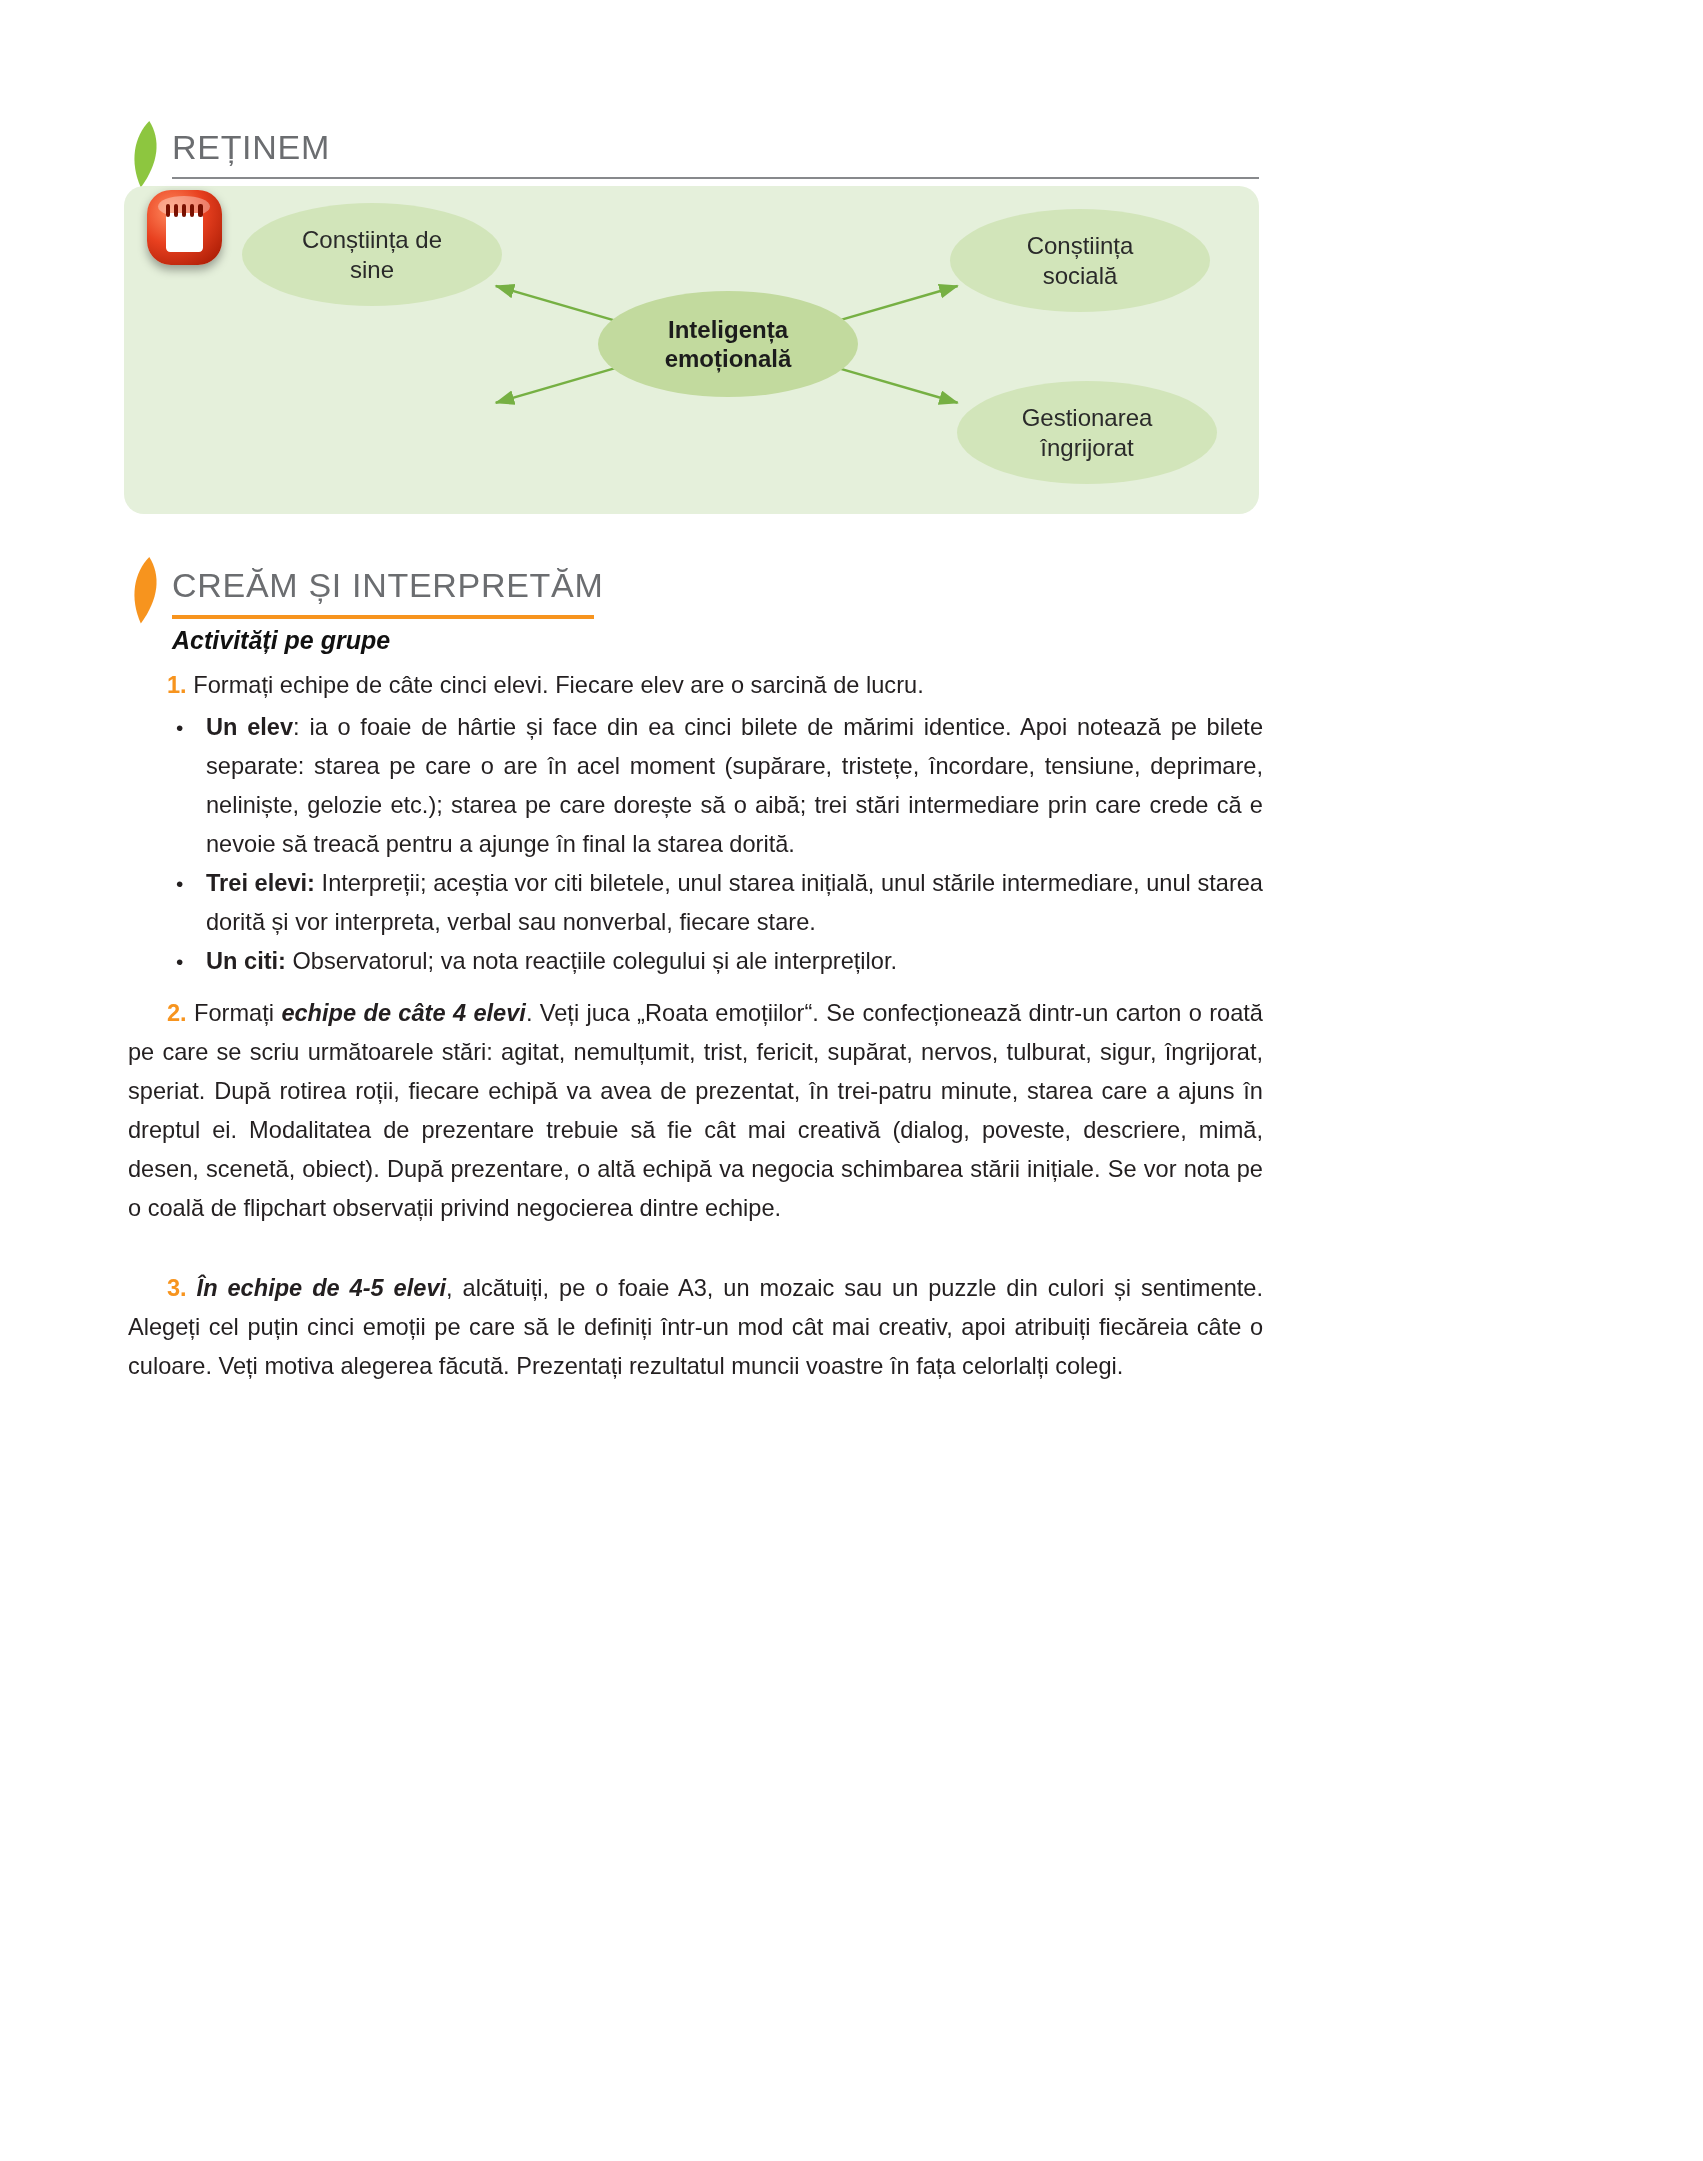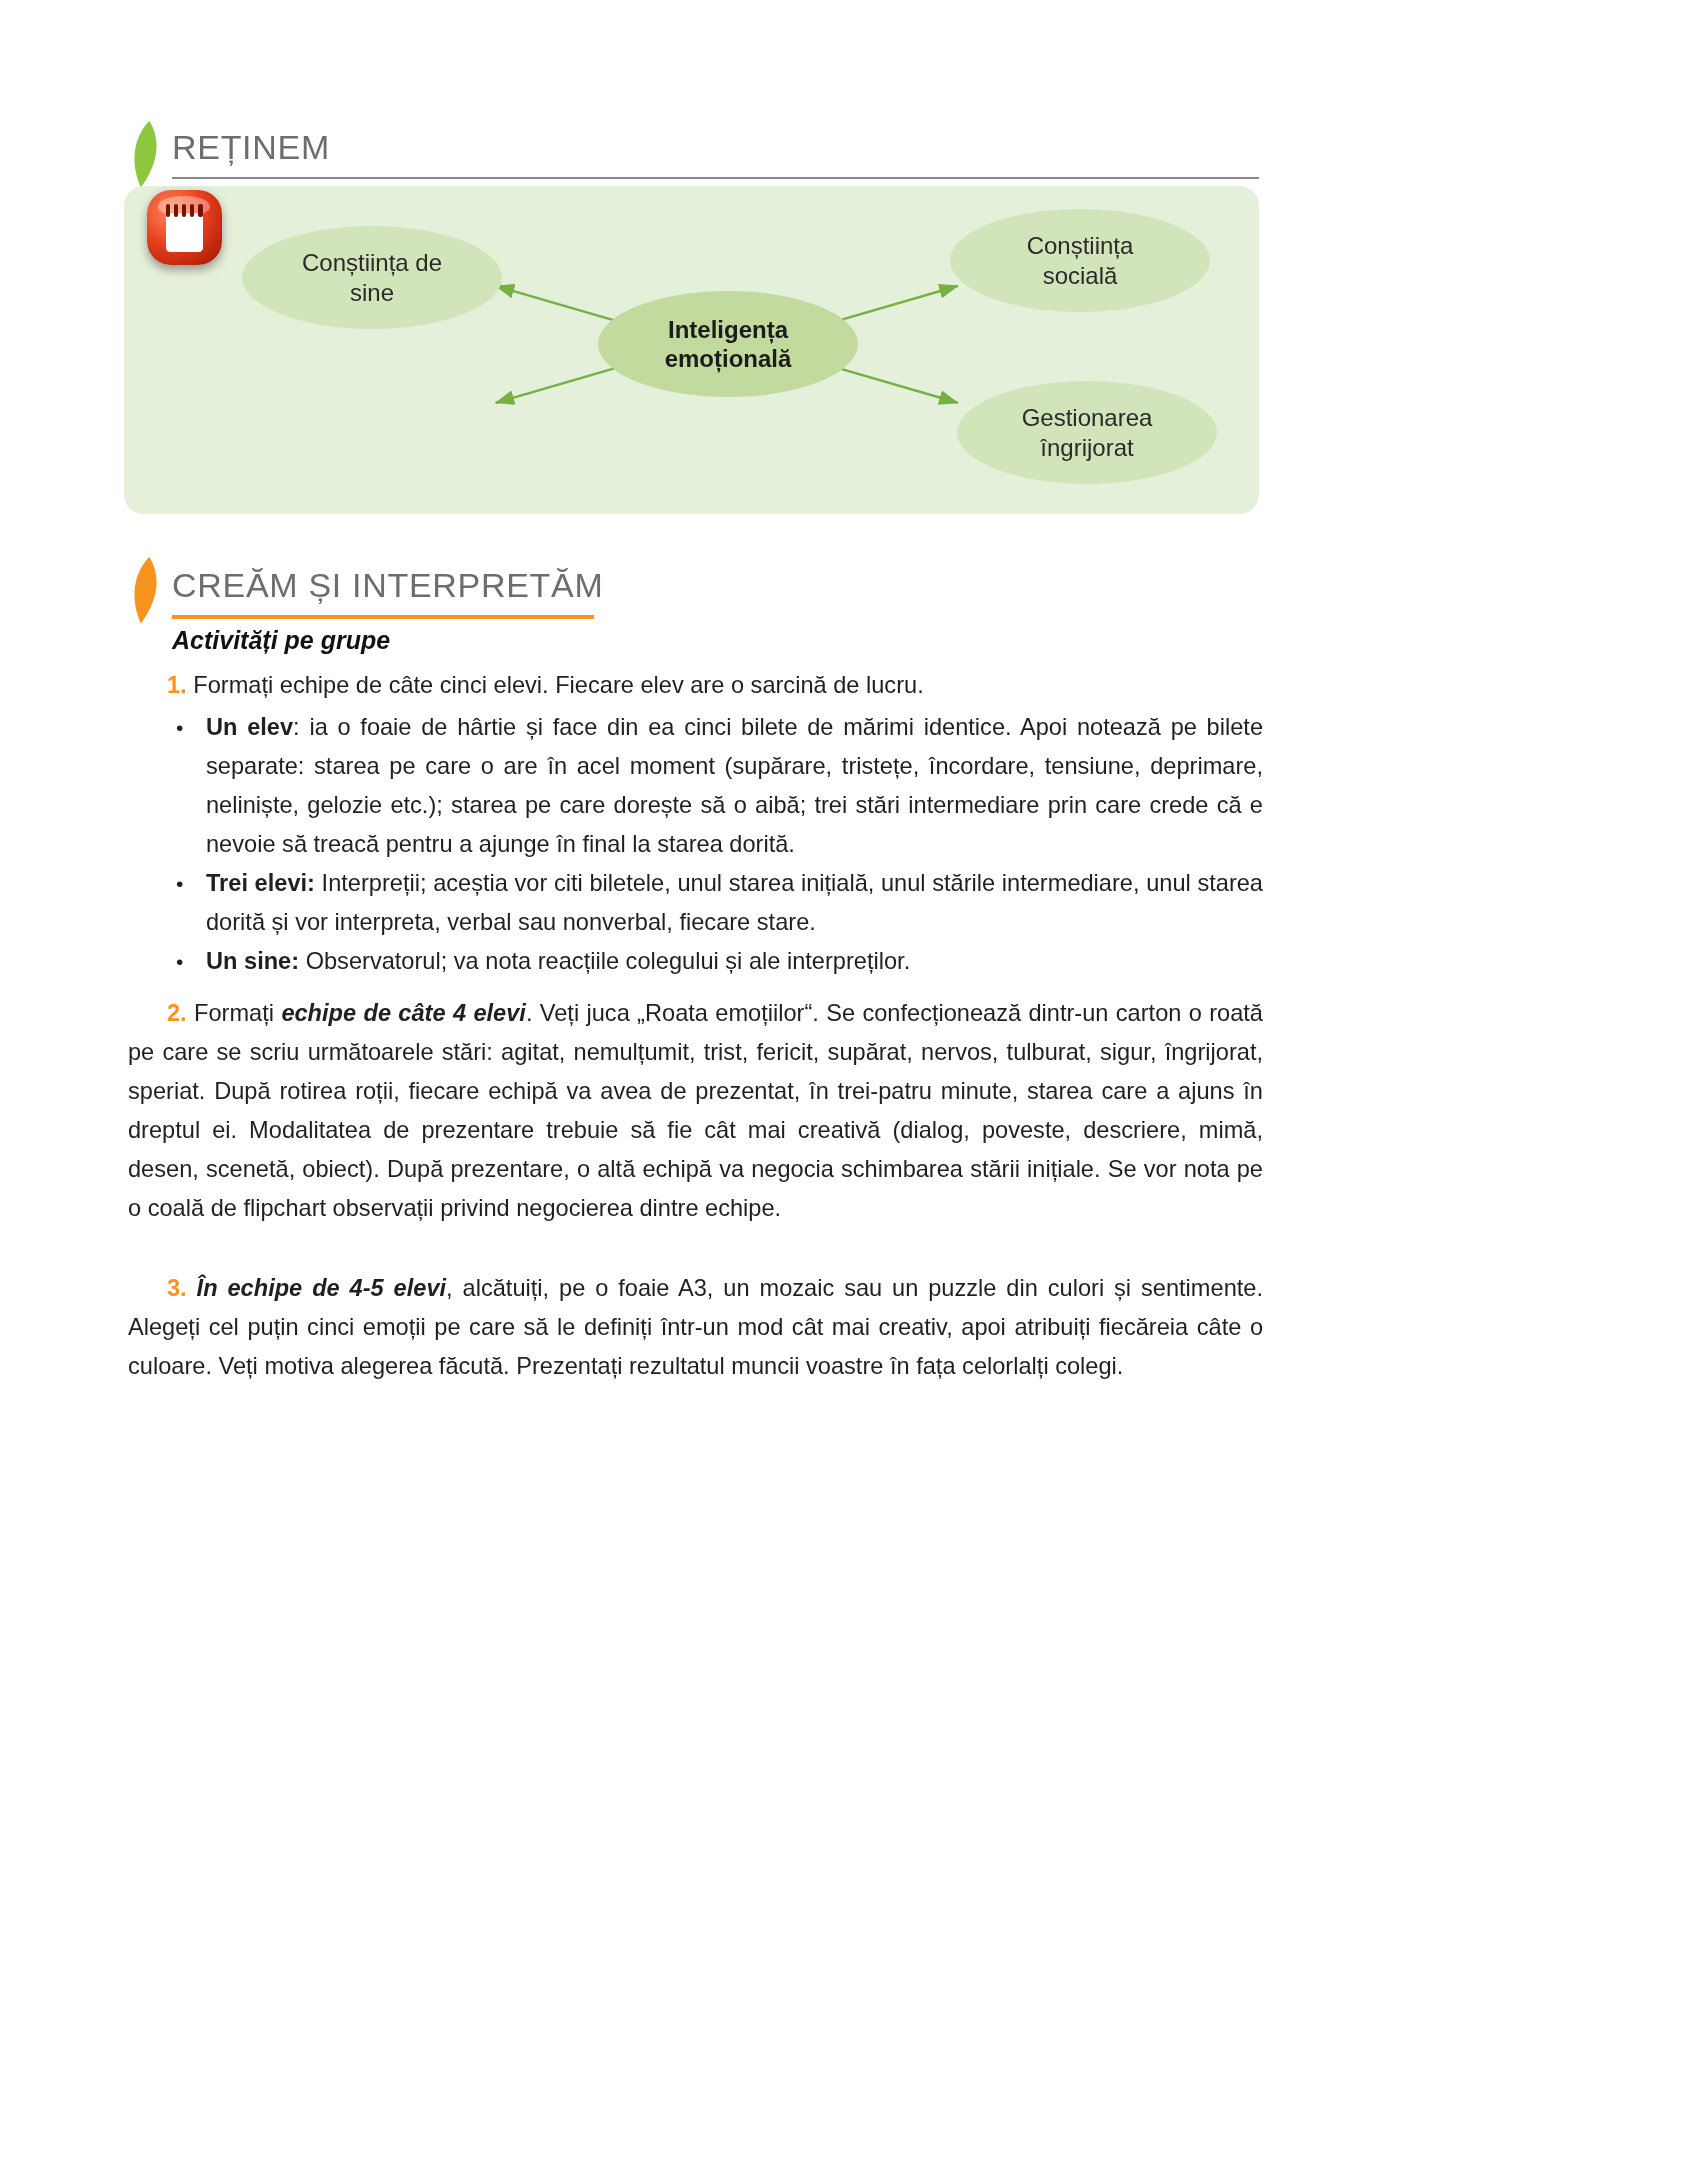--- a/index.html
+++ b/index.html
@@ -23,21 +23,21 @@
   .rule-gray{position:absolute;left:172px;top:177px;width:1087px;height:2.1px;background:#87898C}
   .rule-orange{position:absolute;left:172px;top:615px;width:422px;height:4.2px;background:var(--orange)}
 
   
   .green-box{position:absolute;left:124px;top:186px;width:1135px;height:328px;border-radius:20px;background:var(--box-green)}
   .arrows{position:absolute;left:0;top:0;width:100%;height:100%}
   .arrow-line{stroke:var(--arrow-green);stroke-width:3.5}
   .node{position:absolute;width:260px;height:103px;border-radius:50%;background:var(--node-green);
         display:flex;align-items:center;justify-content:center;text-align:center;
         font-size:24px;line-height:1.22;color:#2A2A2A;padding:0 44px}
-  .node-tl{left:118px;top:40px}
+  .node-tl{left:118px;top:17px}
   .node-tr{left:826px;top:23px}
   .node-bl{left:118px;top:195px}
   .node-br{left:833px;top:195px}
   .node-center{left:474px;top:105px;height:106px;background:var(--node-center-green);font-weight:bold;color:#1C1C1C}
 
   
   .notebook-icon{position:absolute;left:22.5px;top:4.2px;width:75px;height:75px;border-radius:24px;
      background:radial-gradient(circle at 32% 28%, #FF8A5E 0%, #E8401F 45%, #9E1500 100%);
      box-shadow:0 4.2px 10px rgba(0,0,0,.35)}
   .notebook-icon .sheet{position:absolute;left:19px;top:22.5px;width:37px;height:39px;background:#fff;border-radius:4.2px}
@@ -142,21 +142,21 @@
       <div class="bullet">
         <span class="dot">•</span>
         <p class="para btext"><b>Un elev</b><span>: ia o foaie de hârtie și face din ea cinci bilete de mărimi identice. Apoi notează pe bilete separate: starea pe care o are în acel moment (supărare, tristețe, încordare, tensiune, deprimare, neliniște, gelozie etc.); starea pe care dorește să o aibă; trei stări intermediare prin care crede că e nevoie să treacă pentru a ajunge în final la starea dorită.</span></p>
       </div>
       <div class="bullet">
         <span class="dot">•</span>
         <p class="para btext"><b>Trei elevi:</b><span> Interpreții; aceștia vor citi biletele, unul starea inițială, unul stările intermediare, unul starea dorită și vor interpreta, verbal sau nonverbal, fiecare stare.</span></p>
       </div>
       <div class="bullet">
         <span class="dot">•</span>
-        <p class="para btext"><b>Un sine:</b><span> Observatorul; va nota reacțiile colegului și ale interpreților.</span></p>
+        <p class="para btext"><b>Un citi:</b><span> Observatorul; va nota reacțiile colegului și ale interpreților.</span></p>
       </div>
     </div>
 
 
     <p class="para indent p2"><span class="num">2.</span> <span>Formați </span><span class="bi">echipe de câte 4 elevi</span><span>. Veți juca „Roata emoțiilor“. Se confecționează dintr-un carton o roată pe care se scriu următoarele stări: agitat, nemulțumit, trist, fericit, supărat, nervos, tulburat, sigur, îngrijorat, speriat. După rotirea roții, fiecare echipă va avea de prezentat, în trei-patru minute, starea care a ajuns în dreptul ei. Modalitatea de prezentare trebuie să fie cât mai creativă (dialog, poveste, descriere, mimă, desen, scenetă, obiect). După prezentare, o altă echipă va negocia schimbarea stării inițiale. Se vor nota pe o coală de flipchart observații privind negocierea dintre echipe.</span></p>
 
     <p class="para indent p3"><span class="num">3.</span> <span class="bi">În echipe de 4-5 elevi</span><span>, alcătuiți, pe o foaie A3, un mozaic sau un puzzle din culori și sentimente. Alegeți cel puțin cinci emoții pe care să le definiți într-un mod cât mai creativ, apoi atribuiți fiecăreia câte o culoare. Veți motiva alegerea făcută. Prezentați rezultatul muncii voastre în fața celorlalți colegi.</span></p>
   </div>
 
   <svg class="cluster-left" viewBox="0 0 580 520">

